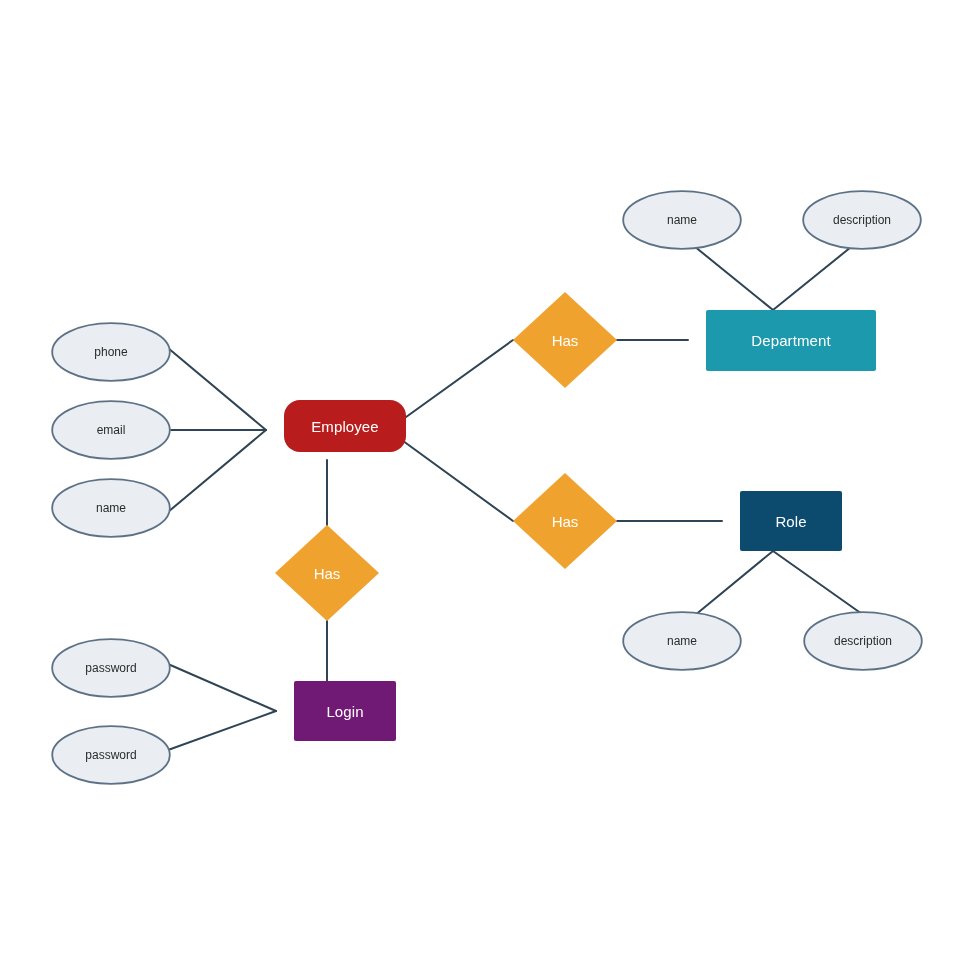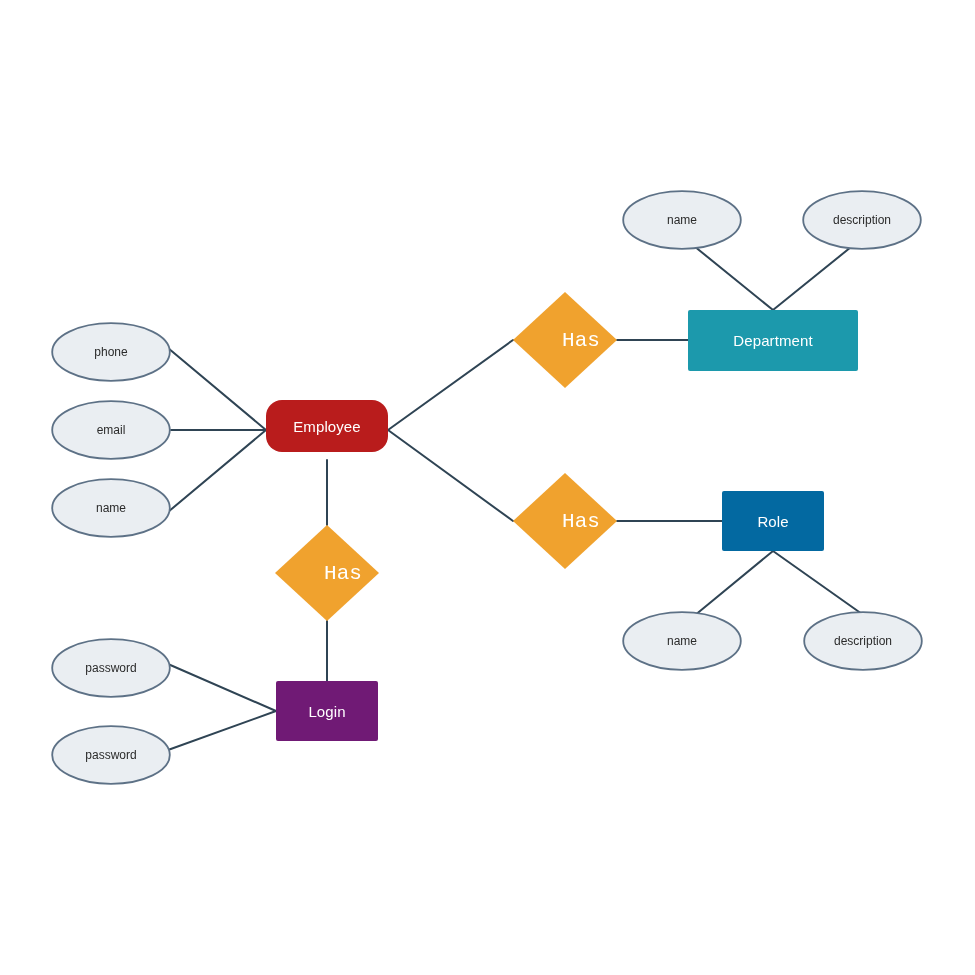--- a/index.html
+++ b/index.html
@@ -26,20 +26,21 @@
     height: 975px;
     pointer-events: none;
   }
   .node {
     position: absolute;
     box-sizing: border-box;
     display: flex;
     align-items: center;
     justify-content: center;
     text-align: right;
+    margin-left: 18px;
   }
   .entity {
     background: #1C99AC;
     color: #ffffff;
     font-size: 15px;
     border-radius: 2px;
     letter-spacing: 0.1px;
   }
   .attribute-wrap {
     position: absolute;
@@ -65,31 +66,30 @@
   .rel-wrap {
     position: absolute;
   }
   .rel-svg {
     position: absolute;
     left: 0;
     top: 0;
   }
   .rel-label {
     position: absolute;
-    left: 16px;
+    left: 0;
     top: 0;
     width: 100%;
     height: 100%;
     display: flex;
     align-items: center;
     justify-content: center;
     color: #ffffff;
-    font-size: 21px;
+    font-size: 15px;
     pointer-events: none;
-    font-family: Liberation Mono, monospace;
   }
 </style>
 </head>
 <body>
 
 <div id="canvas">
   <svg id="edges" width="975" height="975" viewBox="0 0 975 975">
       <line x1="168" y1="348" x2="266" y2="430" stroke="#2F4454" stroke-width="2" stroke-linecap="round"></line>
       <line x1="171" y1="430" x2="266" y2="430" stroke="#2F4454" stroke-width="2" stroke-linecap="round"></line>
       <line x1="168" y1="512" x2="266" y2="430" stroke="#2F4454" stroke-width="2" stroke-linecap="round"></line>
@@ -178,20 +178,20 @@
           <polygon points="52,0 104,48 52,96 0,48" fill="#F0A22E"></polygon>
         </svg>
         <div class="rel-label">Has</div>
       </div>
       <div class="node entity" style="left: 266px; top: 400px; width: 122px; height: 52px; background: #b91c1c; color: rgb(255, 255, 255); border-radius: 16px;">
         <span>Employee</span>
       </div>
       <div class="node entity" style="left: 688px; top: 310px; width: 170px; height: 61px; background: rgb(28, 153, 172); color: rgb(255, 255, 255);">
         <span>Department</span>
       </div>
-      <div class="node entity" style="left: 722px; top: 491px; width: 102px; height: 60px; background: #0369a1; color: rgb(255, 255, 255);">
+      <div class="node entity" style="left: 722px; top: 491px; width: 102px; height: 60px; background: #0c4a6e; color: rgb(255, 255, 255);">
         <span>Role</span>
       </div>
       <div class="node entity" style="left: 276px; top: 681px; width: 102px; height: 60px; background: #701a75; color: rgb(255, 255, 255);">
         <span>Login</span>
       </div>
     </div>
 </div>
 
 </body></html>

